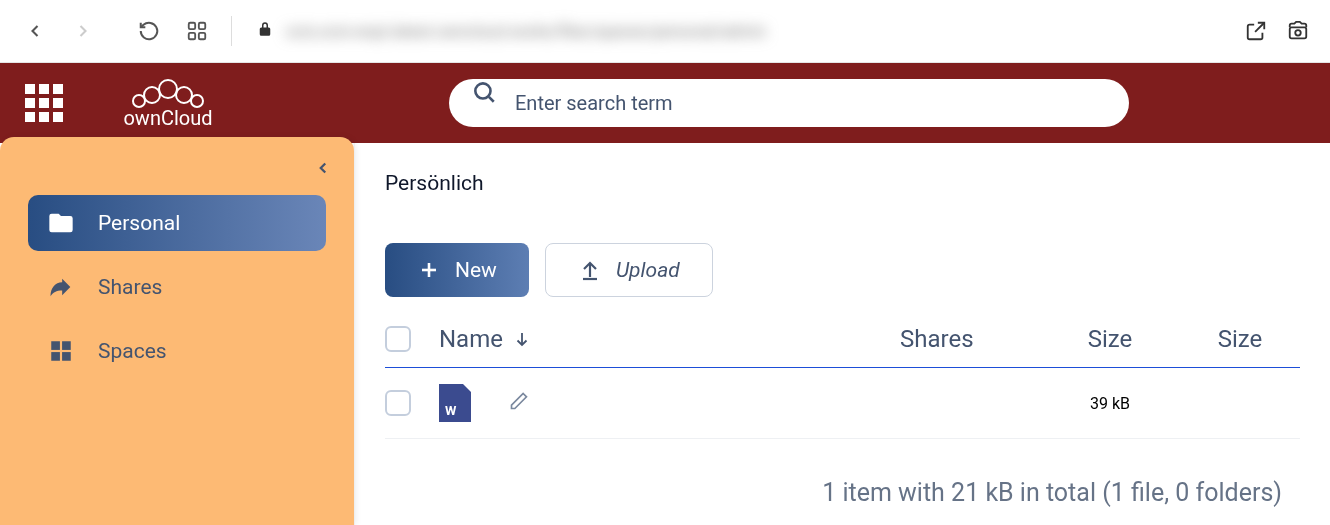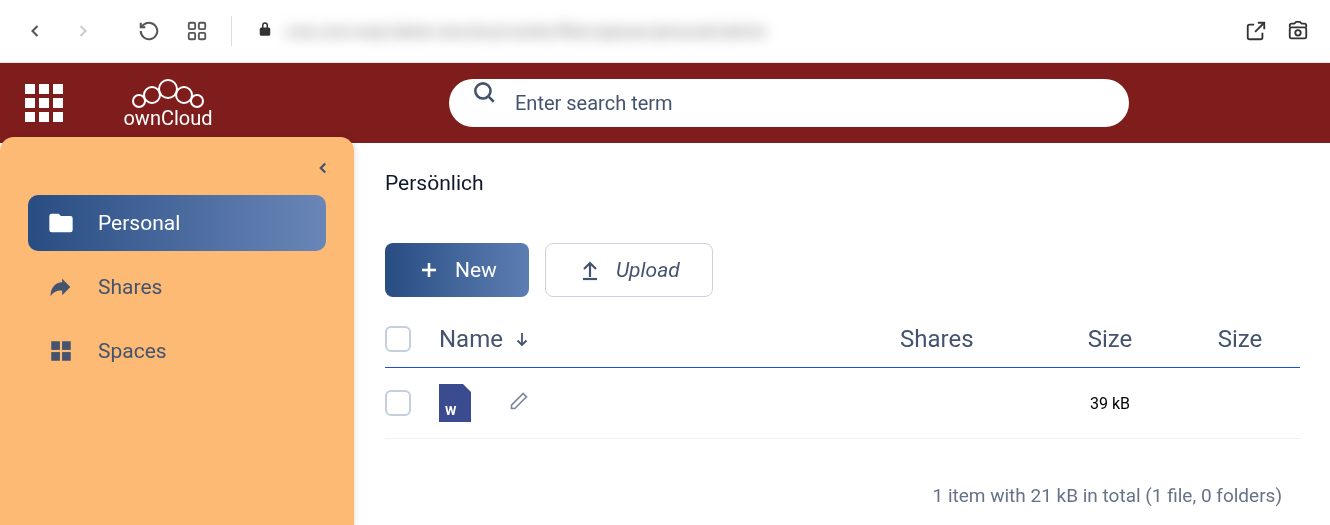--- a/index.html
+++ b/index.html
@@ -51,21 +51,21 @@
 .col-tags { width:120px; text-align:center; }
 .checkbox { width:26px; height:26px; border:2px solid #c4cedd; border-radius:6px; background:#fff; }
 
 .table-row { display:flex; align-items:center; padding:16px 0; border-bottom:1px solid #eef0f3; }
 .doc-icon { width:32px; height:38px; background:#3b4b8f; position:relative; margin-right:18px; }
 .doc-icon::before { content:''; position:absolute; top:0; right:0; border-style:solid; border-width:0 8px 8px 0; border-color: transparent #fff transparent transparent; }
 .doc-icon::after { content:'W'; position:absolute; bottom:4px; left:6px; color:#fff; font-weight:bold; font-size:13px; }
 .file-name { font-size:20px; color:#1a2740; }
 .edit-pencil { margin-left:10px; color:#7a889e; }
 
-.footer-note { position:absolute; right:48px; bottom:18px; color:#667387; font-size:19px; }
+.footer-note { position:absolute; right:48px; bottom:18px; color:#667387; font-size:25px; }
 </style>
 </head>
 <body>
 
 <div class="browser-bar">
   <div class="nav-arrow">
     <svg width="20" height="20" viewBox="0 0 24 24" fill="none" stroke="currentColor" stroke-width="2.5">
         <polyline points="15 18 9 12 15 6"></polyline>
       </svg>
   </div>

